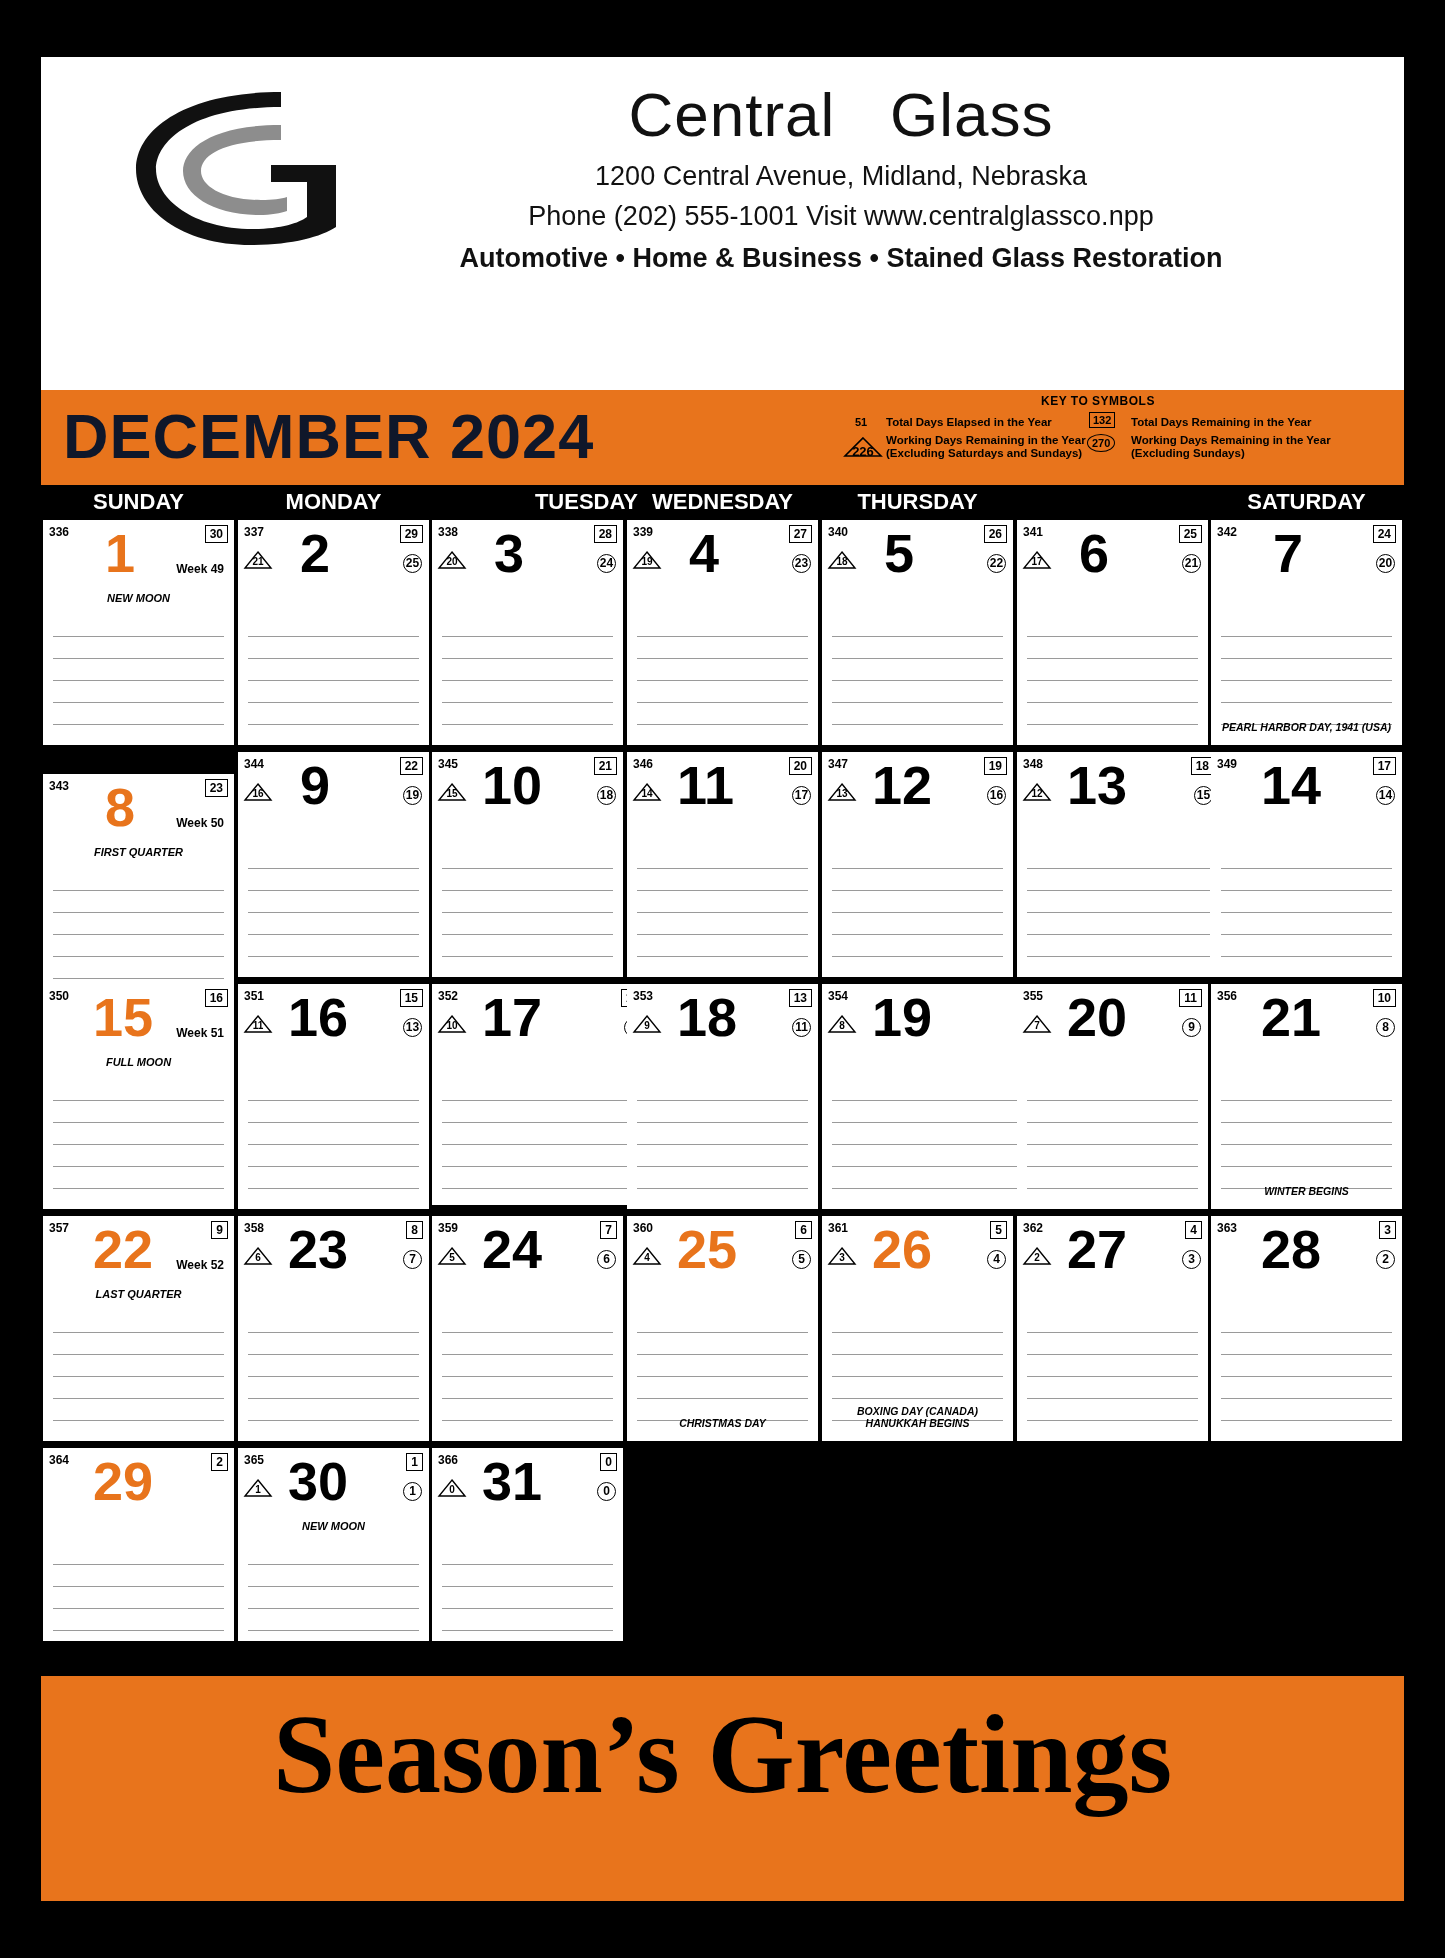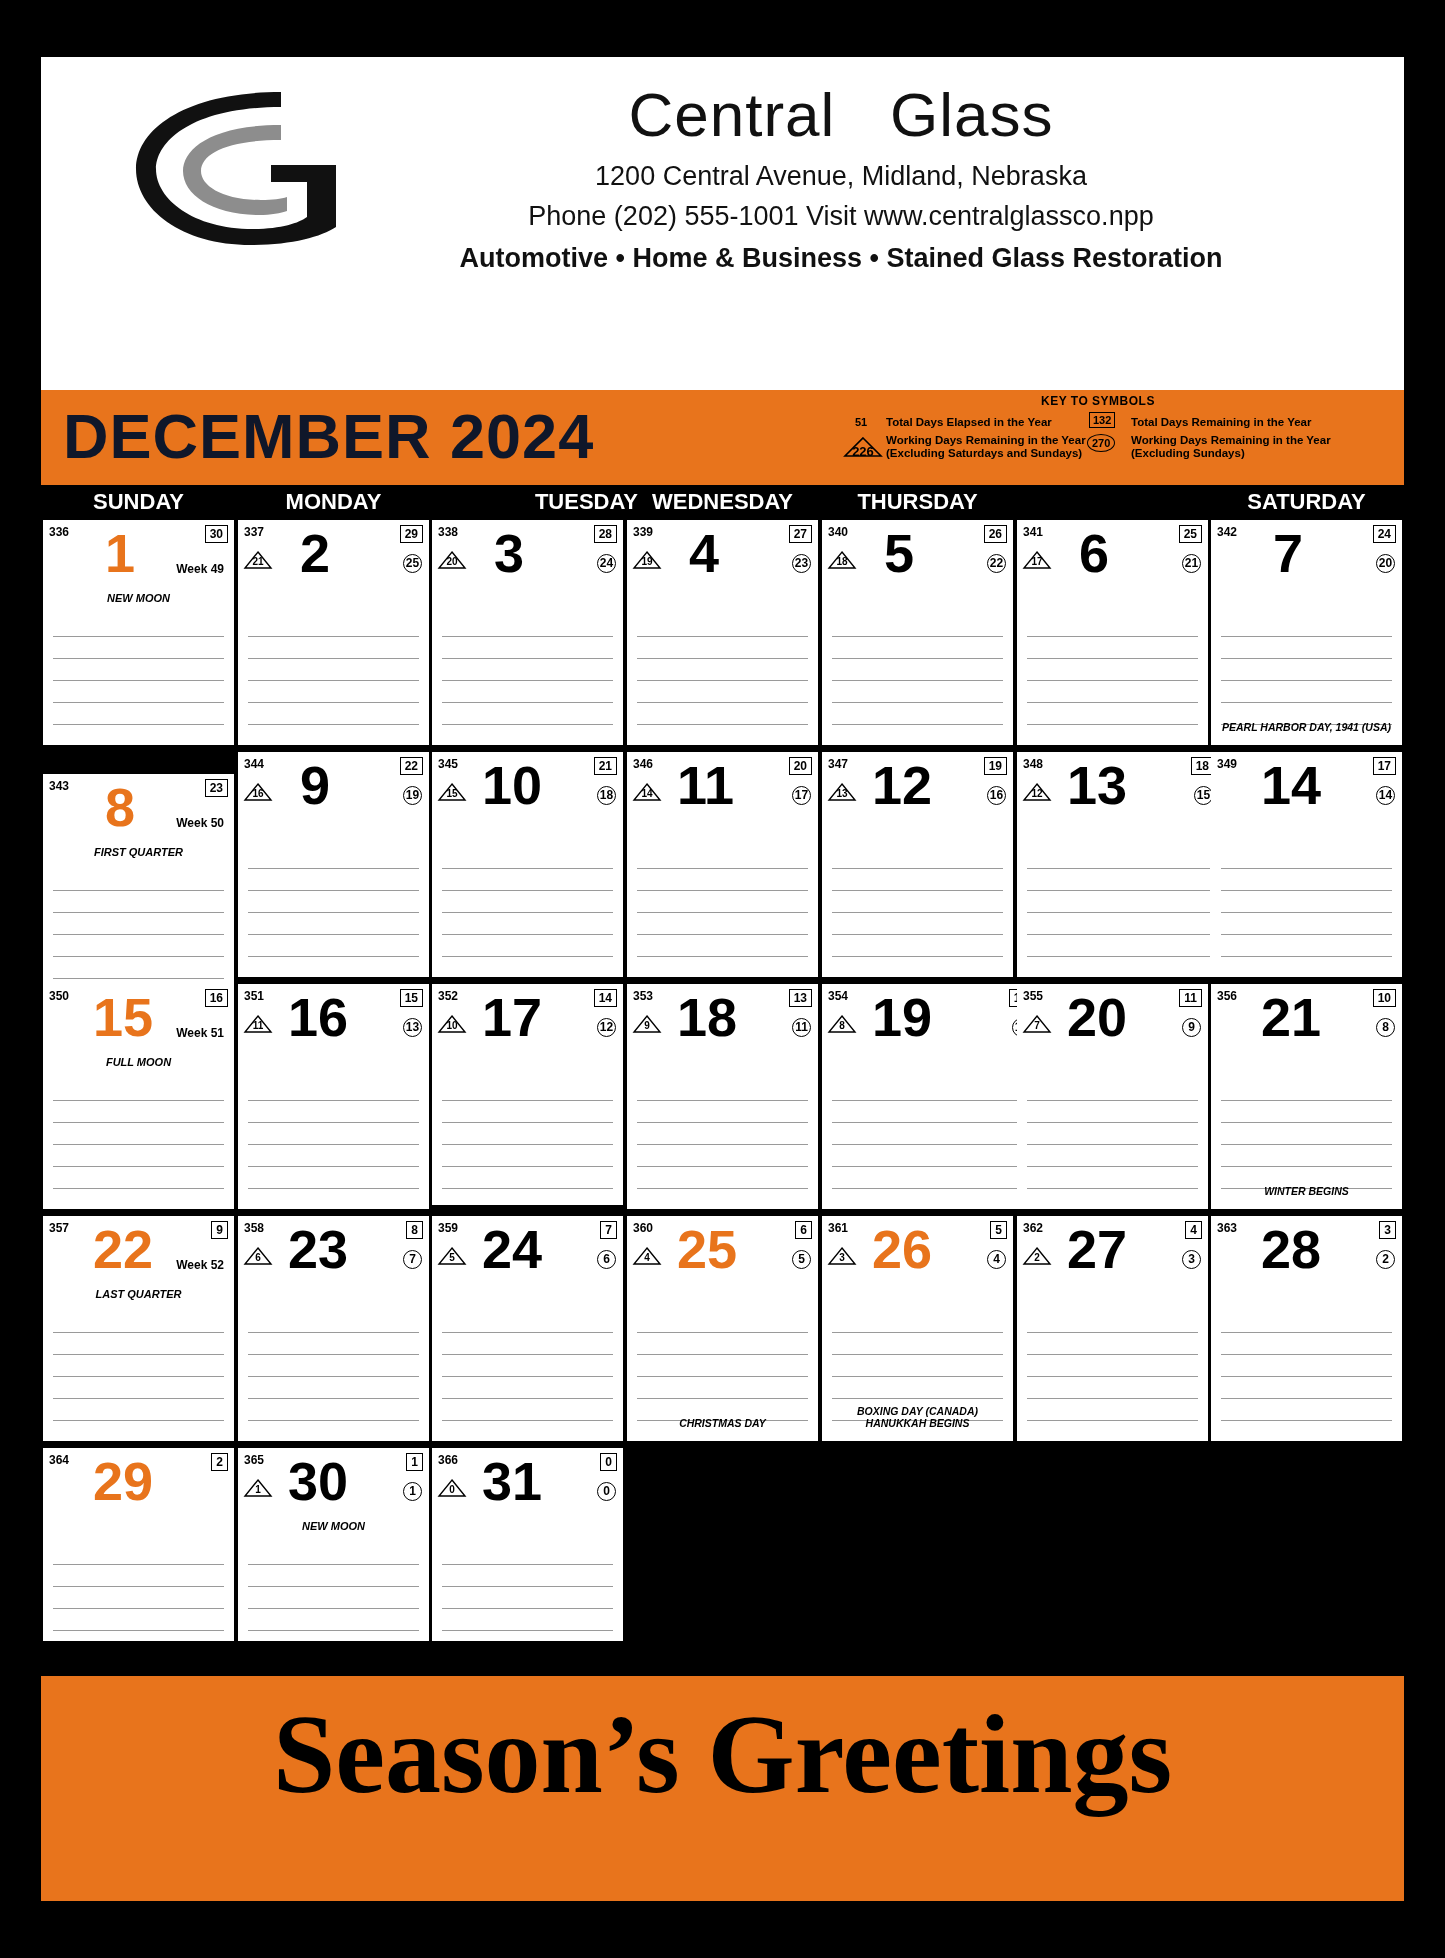--- a/index.html
+++ b/index.html
@@ -352,21 +352,21 @@
           </svg><span>11</span></div>
         <div class="daynum" style="left:50px;">16</div>
         <div class="lines">
           <div></div>
           <div></div>
           <div></div>
           <div></div>
           <div></div>
         </div>
       </div>
-      <div class="cell" style="left: 391px; top: 466px; width: 191px; height: 221px;">
+      <div class="cell" style="left: 391px; top: 466px; width: 191px; height: 221px; padding-left: 27px;">
         <div class="julian">352</div>
         <div class="remsq">14</div>
         <div class="remci">12</div>
         <div class="worktri"><svg width="30" height="20" viewBox="0 0 30 20">
             <polygon points="15,2 28,18 2,18" fill="none" stroke="#000" stroke-width="1.4"></polygon>
           </svg><span>10</span></div>
         <div class="daynum" style="left:50px;">17</div>
         <div class="lines">
           <div></div>
           <div></div>
@@ -384,21 +384,21 @@
           </svg><span>9</span></div>
         <div class="daynum" style="left:50px;">18</div>
         <div class="lines">
           <div></div>
           <div></div>
           <div></div>
           <div></div>
           <div></div>
         </div>
       </div>
-      <div class="cell" style="left: 781px; top: 466px; width: 216px; height: 225px;">
+      <div class="cell" style="left: 781px; top: 466px; width: 216px; height: 225px; padding-left: 37px;">
         <div class="julian">354</div>
         <div class="remsq">12</div>
         <div class="remci">10</div>
         <div class="worktri"><svg width="30" height="20" viewBox="0 0 30 20">
             <polygon points="15,2 28,18 2,18" fill="none" stroke="#000" stroke-width="1.4"></polygon>
           </svg><span>8</span></div>
         <div class="daynum" style="left:50px;">19</div>
         <div class="lines">
           <div></div>
           <div></div>

